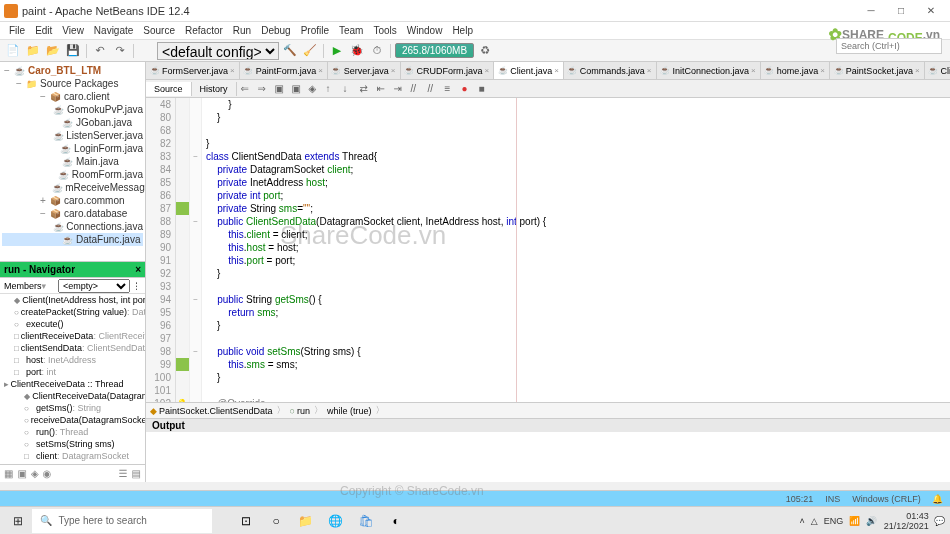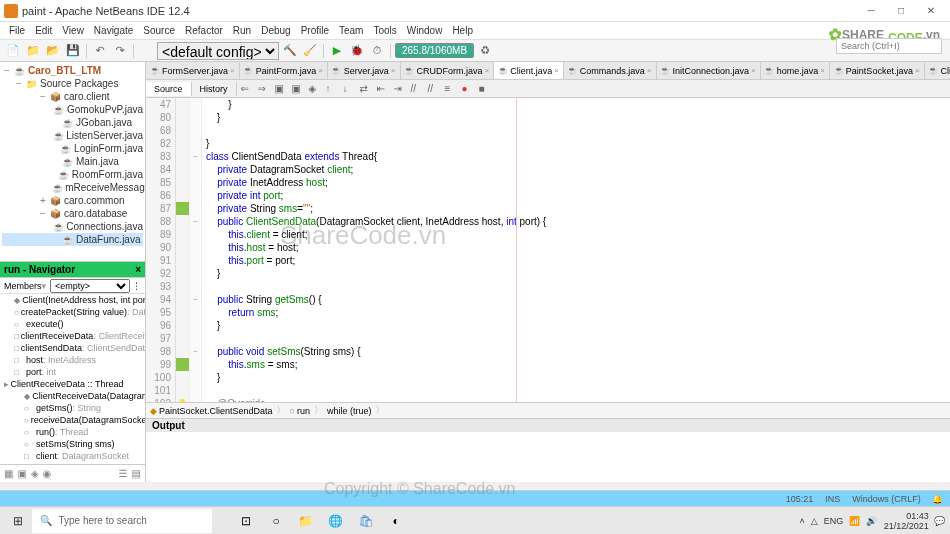--- a/index.html
+++ b/index.html
@@ -34,21 +34,21 @@
 .tree .node .ico { width: 12px; margin-right: 2px; font-size: 9px; }
 .tree .node.selected { background: #cce5ff; }
 .tree .indent1 { padding-left: 14px; }
 .tree .indent3 { padding-left: 38px; }
 .tree .indent4 { padding-left: 50px; }
 .tree .bold { font-weight: bold; color: #a52; }
 
 .nav-panel { border-top: 1px solid #ccc; }
 .nav-header { height: 16px; background: #22c55e; padding: 2px 4px; font-size: 10px; font-weight: bold; border-bottom: 1px solid #ccc; display: flex; }
 .nav-members { height: 16px; display: flex; align-items: center; padding: 0 4px; font-size: 9px; border-bottom: 1px solid #ddd; }
-.nav-members select { font-size: 9px; flex: 1; margin-left: 4px; }
+.nav-members select { font-size: 9px; flex: 1; margin-left: 12px; }
 .nav-tree { height: 170px; overflow: auto; font-size: 9px; }
 .nav-tree .nn { padding: 1px 2px 1px 14px; white-space: nowrap; display: flex; align-items: center; }
 .nav-tree .nn .ico { width: 10px; margin-right: 2px; color: #888; font-size: 8px; }
 .nav-tree .nn .type { color: #999; }
 .nav-tree .grp { padding: 1px 4px; display: flex; }
 .nav-tree .grp .ico { color: #888; margin-right: 2px; }
 .nav-icons { height: 18px; border-top: 1px solid #ccc; display: flex; align-items: center; padding: 0 4px; gap: 4px; }
 .nav-icons span { font-size: 10px; color: #888; }
 
 .editor-area { flex: 1; display: flex; flex-direction: column; background: #fff; }
@@ -90,21 +90,21 @@
 
 .taskbar { position: absolute; bottom: 0; left: 0; right: 0; height: 28px; background: #e8e8e8; border-top: 1px solid #ccc; display: flex; align-items: center; padding: 0 4px; }
 .taskbar .win { width: 28px; height: 24px; display: flex; align-items: center; justify-content: center; font-size: 12px; color: #333; }
 .taskbar .search { display: flex; align-items: center; background: #fff; height: 24px; width: 180px; padding: 0 8px; font-size: 10px; color: #666; gap: 6px; }
 .taskbar .tray { margin-left: auto; display: flex; align-items: center; gap: 6px; font-size: 9px; color: #333; }
 .taskbar .tray .time { text-align: right; line-height: 10px; }
 .taskbar .apps { display: flex; gap: 2px; margin-left: 20px; }
 .taskbar .apps span { width: 28px; height: 24px; display: flex; align-items: center; justify-content: center; font-size: 12px; }
 
 .watermark { position: absolute; top: 220px; left: 280px; font-size: 26px; color: rgba(120,120,120,0.35); font-weight: 500; pointer-events: none; z-index: 20; }
-.watermark2 { position: absolute; bottom: 36px; left: 324px; font-size: 16px; color: rgba(120,120,120,0.4); pointer-events: none; z-index: 20; }
+.watermark2 { position: absolute; bottom: 36px; left: 340px; font-size: 12px; color: rgba(120,120,120,0.4); pointer-events: none; z-index: 20; }
 </style>
 </head>
 <body>
 
 <div class="titlebar">
   <div class="icon"></div>
   <div class="title">paint - Apache NetBeans IDE 12.4</div>
   <div class="winbtns">
     <div class="winbtn">─</div>
     <div class="winbtn">□</div>
@@ -397,21 +397,21 @@
         <span>//</span>
         <span>//</span>
         <span>≡</span>
         <span class="rec">●</span>
         <span>■</span>
       </div>
 
     </div>
     <div class="code-area">
       <div class="gutter" id="gutter">
-          <div class="ln">47</div>
+          <div class="ln">48</div>
           <div class="ln">80</div>
           <div class="ln">68</div>
           <div class="ln">82</div>
           <div class="ln">83</div>
           <div class="ln">84</div>
           <div class="ln">85</div>
           <div class="ln">86</div>
           <div class="ln">87</div>
           <div class="ln">88</div>
           <div class="ln">89</div>

